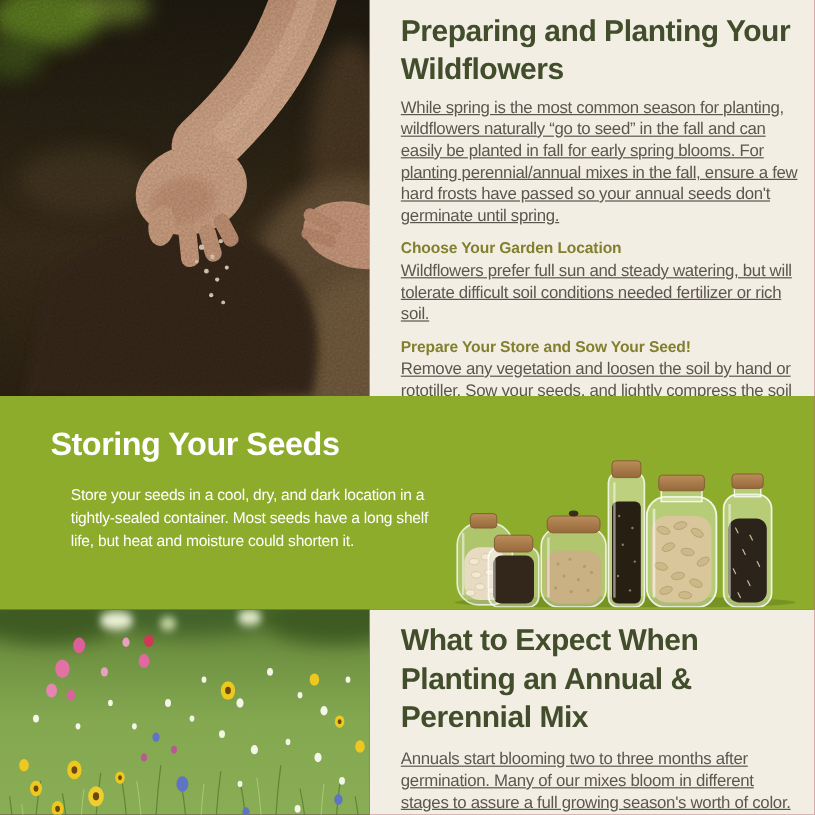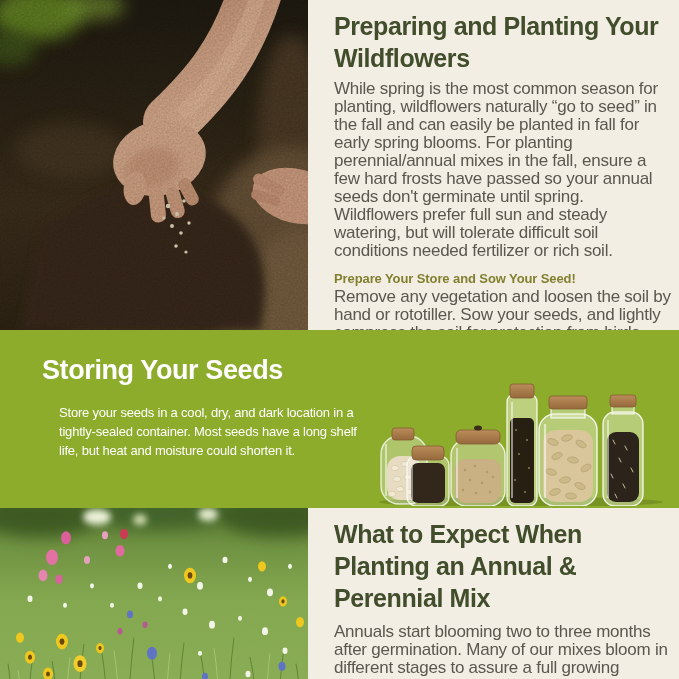--- a/index.html
+++ b/index.html
@@ -17,21 +17,21 @@
   h2{
     margin:0;font-weight:700;color:#414d2b;
     font-size:25px;line-height:32px;letter-spacing:-0.4px;
   }
   .top-panel h2{max-width:330px;margin-bottom:6px;}
   h3{
     margin:11px 0 2px;font-size:13px;font-weight:700;
     color:#827f2e;letter-spacing:-0.1px;
   }
   .panel p{
-    margin:0;font-size:17px;line-height:18px;color:#5a574f;letter-spacing:-0.25px;
+    margin:0;font-size:14px;line-height:18px;color:#5a574f;letter-spacing:-0.25px;text-decoration:underline;
   }
   .band{position:relative;height:178px;background:#8dac2b;overflow:hidden;}
   .band-text{position:absolute;left:42px;top:24px;width:336px;}
   .band-text h2{color:#ffffff;font-size:27px;line-height:32px;margin-bottom:11px;}
   .band-text p{
     margin:17px;color:#ffffff;font-size:13px;line-height:19px;letter-spacing:-0.2px;
   }
   .jars{position:absolute;right:12px;bottom:2px;width:292px;height:126px;}
   .jars svg{display:block;width:100%;height:100%;}
   .bottom-panel h2{max-width:332px;margin-bottom:9px;}
@@ -108,20 +108,21 @@
         </g>
         <rect width="308" height="330" filter="url(#grain)" opacity="0.28"></rect>
       </svg>
     </div>
 
     <div class="panel top-panel">
       <h2>Preparing and Planting Your Wildflowers</h2>
 
       <p>While spring is the most common season for planting, wildflowers naturally “go to seed” in the fall and can easily be planted in fall for early spring blooms. For planting perennial/annual mixes in the fall, ensure a few hard frosts have passed so your annual seeds don't germinate until spring.</p>
 
+      <h3>Choose Your Garden Location</h3>
       <p>Wildflowers prefer full sun and steady watering, but will tolerate difficult soil conditions needed fertilizer or rich soil.</p>
 
       <h3>Prepare Your Store and Sow Your Seed!</h3>
       <p>Remove any vegetation and loosen the soil by hand or rototiller. Sow your seeds, and lightly compress the soil for protection from birds and wind. Water as needed.</p>
     </div>
   </section>
 
   <section class="band">
     <div class="band-text">
       <h2>Storing Your Seeds</h2>

